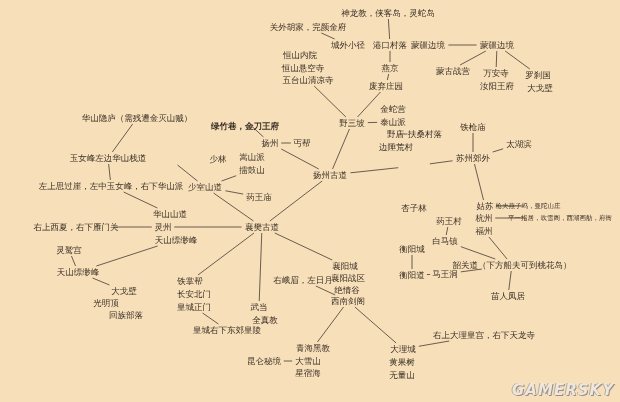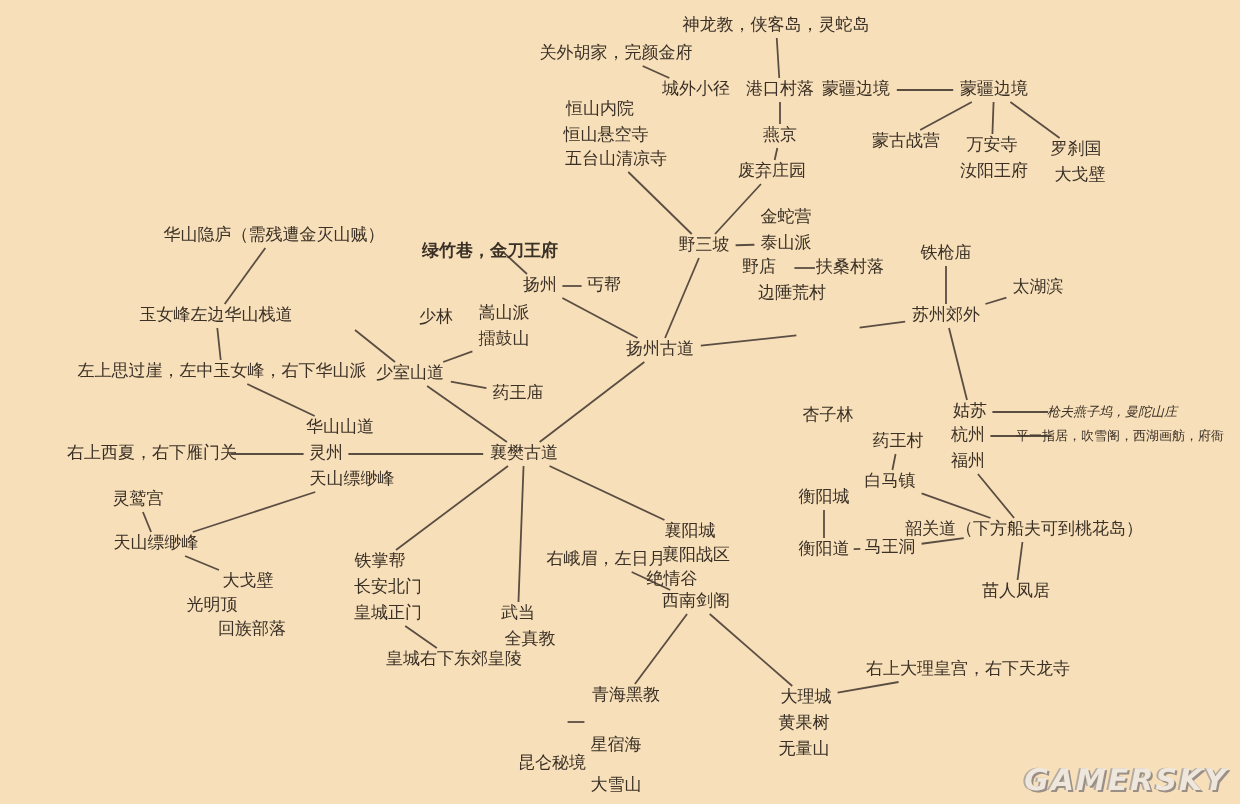--- a/index.html
+++ b/index.html
@@ -94,21 +94,21 @@
       <div class="lbl" style="left: 390px; top: 68px;">燕京</div>
       <div class="lbl" style="left: 386px; top: 86px;">废弃庄园</div>
       <div class="lbl" style="left: 429px; top: 71px; padding-left: 48px;">蒙古战营</div>
       <div class="lbl" style="left: 496px; top: 73px;">万安寺</div>
       <div class="lbl" style="left: 497px; top: 86px;">汝阳王府</div>
       <div class="lbl" style="left: 538px; top: 75px;">罗刹国</div>
       <div class="lbl" style="left: 540px; top: 88px;">大戈壁</div>
       <div class="lbl" style="left: 393px; top: 109px;">金蛇营</div>
       <div class="lbl" style="left: 352px; top: 123px;">野三坡</div>
       <div class="lbl" style="left: 393px; top: 122px;">泰山派</div>
-      <div class="lbl" style="left: 370px; top: 134px; padding-left: 19px;">野店</div>
+      <div class="lbl" style="left: 386px; top: 134px; padding-left: 19px;">野店</div>
       <div class="lbl" style="left: 425px; top: 134px;">扶桑村落</div>
       <div class="lbl" style="left: 396px; top: 147px;">边陲荒村</div>
       <div class="lbl" style="left: 473px; top: 127px;">铁枪庙</div>
       <div class="lbl" style="left: 519px; top: 144px;">太湖滨</div>
       <div class="lbl" style="left: 473px; top: 158px;">苏州郊外</div>
       <div class="lbl" style="left: 414px; top: 166px; margin-top: 42px;">杏子林</div>
       <div class="lbl" style="left: 137px; top: 118px;">华山隐庐（需残遭金灭山贼）</div>
       <div class="lbl" style="left: 245px; top: 126px; font-weight: bold;">绿竹巷，金刀王府</div>
       <div class="lbl" style="left: 270px; top: 143px;">扬州</div>
       <div class="lbl" style="left: 302px; top: 143px;">丐帮</div>
@@ -132,32 +132,32 @@
       <div class="lbl" style="left: 126px; top: 315px;">回族部落</div>
       <div class="lbl" style="left: 190px; top: 281px;">铁掌帮</div>
       <div class="lbl" style="left: 194px; top: 294px;">长安北门</div>
       <div class="lbl" style="left: 194px; top: 307px;">皇城正门</div>
       <div class="lbl" style="left: 227px; top: 330px;">皇城右下东郊皇陵</div>
       <div class="lbl" style="left: 259px; top: 307px;">武当</div>
       <div class="lbl" style="left: 265px; top: 320px;">全真教</div>
       <div class="lbl" style="left: 303px; top: 280px;">右峨眉，左日月</div>
       <div class="lbl" style="left: 345px; top: 266px;">襄阳城</div>
       <div class="lbl" style="left: 348px; top: 278px;">襄阳战区</div>
-      <div class="lbl" style="left: 336px; top: 290px;">绝情谷</div>
+      <div class="lbl" style="left: 347px; top: 290px;">绝情谷</div>
       <div class="lbl" style="left: 348px; top: 301px;">西南剑阁</div>
       <div class="lbl" style="left: 313px; top: 348px;">青海黑教</div>
-      <div class="lbl" style="left: 276px; top: 361px; margin-top: 21px;">昆仑秘境</div>
-      <div class="lbl" style="left: 308px; top: 361px; margin-top: 32px;">大雪山</div>
+      <div class="lbl" style="left: 264px; top: 361px;">昆仑秘境</div>
+      <div class="lbl" style="left: 308px; top: 361px;">大雪山</div>
       <div class="lbl" style="left: 308px; top: 373px;">星宿海</div>
       <div class="lbl" style="left: 403px; top: 349px;">大理城</div>
       <div class="lbl" style="left: 402px; top: 362px;">黄果树</div>
       <div class="lbl" style="left: 402px; top: 375px;">无量山</div>
       <div class="lbl" style="left: 484px; top: 335px;">右上大理皇宫，右下天龙寺</div>
       <div class="lbl" style="left: 485px; top: 206px;">姑苏</div>
-      <div class="lbl small" style="left: 556px; top: 206px; font-style: italic;">枪夫燕子坞，曼陀山庄</div>
+      <div class="lbl small" style="left: 528px; top: 206px;">枪夫燕子坞，曼陀山庄</div>
       <div class="lbl" style="left: 484px; top: 218px;">杭州</div>
       <div class="lbl small" style="left: 560px; top: 218px;">平一指居，吹雪阁，西湖画舫，府衙</div>
       <div class="lbl" style="left: 484px; top: 231px;">福州</div>
       <div class="lbl" style="left: 449px; top: 221px;">药王村</div>
       <div class="lbl" style="left: 445px; top: 241px;">白马镇</div>
       <div class="lbl" style="left: 412px; top: 249px;">衡阳城</div>
       <div class="lbl" style="left: 512px; top: 265px;">韶关道（下方船夫可到桃花岛）</div>
       <div class="lbl" style="left: 412px; top: 275px;">衡阳道</div>
       <div class="lbl" style="left: 445px; top: 274px;">马王洞</div>
       <div class="lbl" style="left: 508px; top: 296px;">苗人凤居</div>

